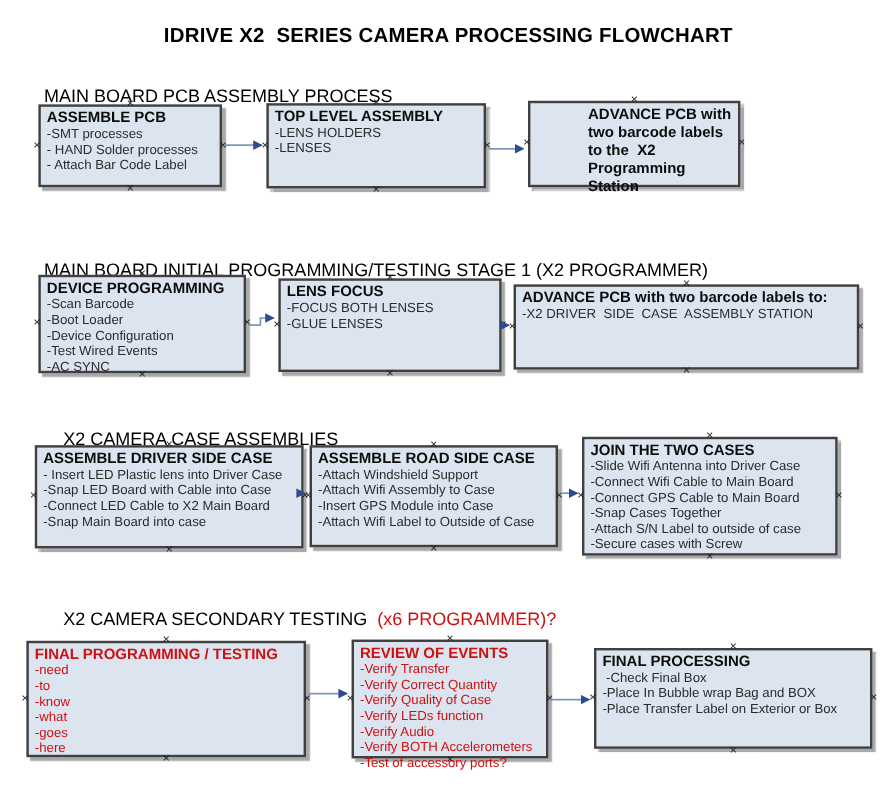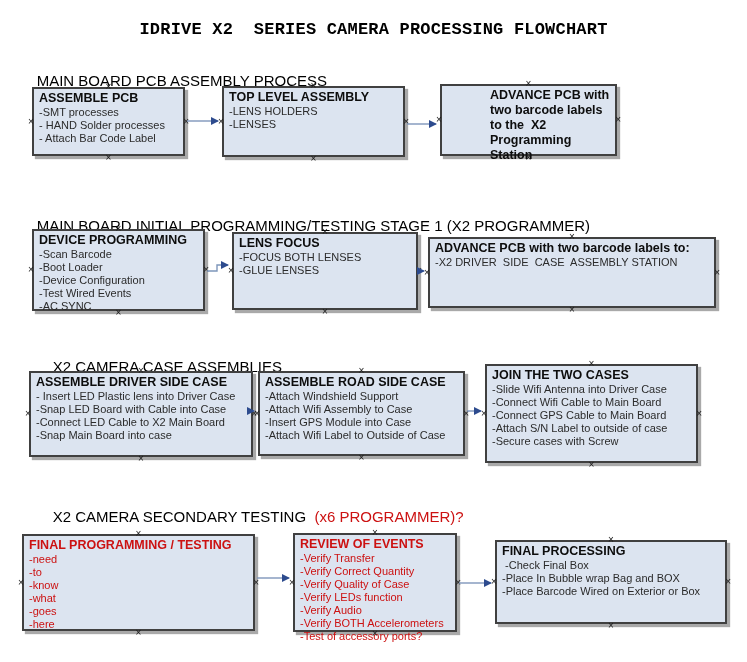--- a/index.html
+++ b/index.html
@@ -2,21 +2,21 @@
 <html><head>
 <meta charset="utf-8">
 <style>
   html,body{margin:0;padding:0;background:#ffffff;}
   #canvas{
     position:relative;width:747px;height:662px;background:#ffffff;overflow:hidden;
     font-family:"Liberation Sans","DejaVu Sans",sans-serif;color:#111;
   }
   #page-title{
     position:absolute;top:20px;left:0;width:747px;text-align:center;
-    font-size:17px;font-weight:bold;letter-spacing:.2px;white-space:pre;color:#000;font-family:Liberation Mono, monospace;
+    font-size:17px;font-weight:bold;letter-spacing:.2px;white-space:pre;color:#000;
   }
   .sheading{
     position:absolute;font-size:15px;font-weight:normal;white-space:pre;color:#000;
   }
   #h1{left:20px;top:55px;}
   #h2{left:20px;top:200px;text-align:center;}
   #h3{left:36px;top:341px;}
   #h4{left:36px;top:491px;}
   .red{color:#cc1111;}
   .fbox{
@@ -168,20 +168,21 @@
       <span class="handle h-b">×</span>
       <span class="handle h-l">×</span>
       <span class="handle h-r">×</span>
     </div>
   <div class="fbox" id="r3b3">
     <div class="btitle">JOIN THE TWO CASES</div>
     <div class="items">
         <div class="item">-Slide Wifi Antenna into Driver Case</div>
         <div class="item">-Connect Wifi Cable to Main Board</div>
         <div class="item">-Connect GPS Cable to Main Board</div>
+        <div class="item">-Snap Cases Together</div>
         <div class="item">-Attach S/N Label to outside of case</div>
         <div class="item">-Secure cases with Screw</div>
       </div>
   <span class="handle h-t">×</span>
       <span class="handle h-b">×</span>
       <span class="handle h-l">×</span>
       <span class="handle h-r">×</span>
     </div>
 
   <div class="fbox red-box" id="r4b1">
@@ -213,21 +214,21 @@
   <span class="handle h-t">×</span>
       <span class="handle h-b">×</span>
       <span class="handle h-l">×</span>
       <span class="handle h-r">×</span>
     </div>
   <div class="fbox" id="r4b3">
     <div class="btitle">FINAL PROCESSING</div>
     <div class="items">
         <div class="item"> -Check Final Box</div>
         <div class="item">-Place In Bubble wrap Bag and BOX</div>
-        <div class="item">-Place Barcode Wired on Exterior or Box</div>
+        <div class="item">-Place Transfer Label on Exterior or Box</div>
       </div>
   <span class="handle h-t">×</span>
       <span class="handle h-b">×</span>
       <span class="handle h-l">×</span>
       <span class="handle h-r">×</span>
     </div>
 
   <svg id="arrow-layer" width="747" height="662" viewBox="0 0 747 662" xmlns="http://www.w3.org/2000/svg">
     <defs>
       <marker id="ah" markerWidth="8" markerHeight="8" refX="7" refY="4" orient="auto" markerUnits="userSpaceOnUse">

